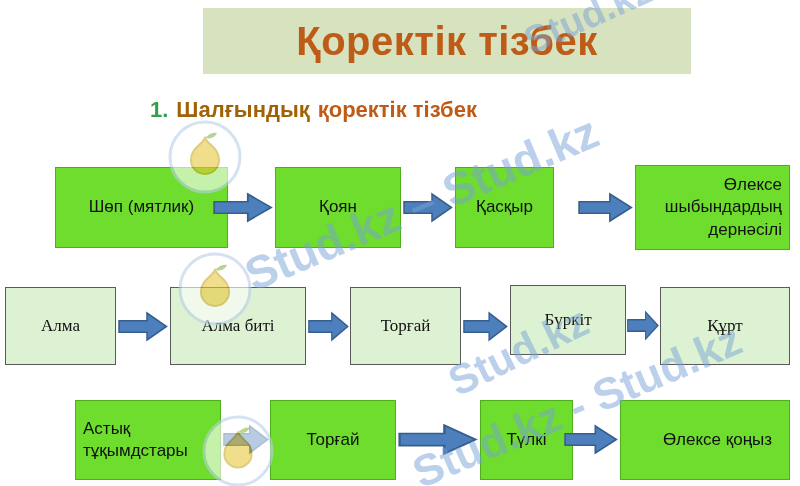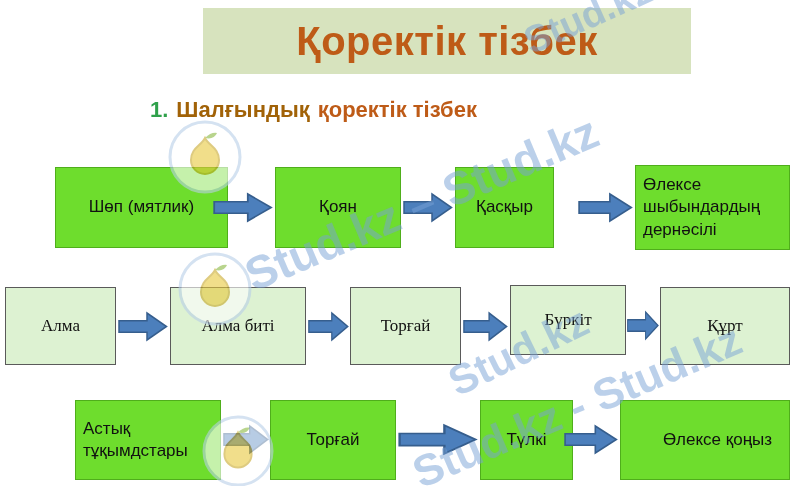--- a/index.html
+++ b/index.html
@@ -15,21 +15,21 @@
   }
   .title-text{font-size:40px;font-weight:bold;color:#BE5B17;letter-spacing:0.5px;}
   
   .subtitle{position:absolute;left:150px;top:97px;font-size:22px;font-weight:bold;z-index:3;white-space:nowrap;}
   .sub-num{color:#2FA14B;margin-right:8px;}
   .sub-green{color:#a16207;margin-right:8px;}
   .sub-brown{color:#BE5B17;}
   
   .box{
     position:absolute;display:flex;align-items:center;justify-content:center;
-    text-align:left;font-size:17px;line-height:1.3;color:#111;
+    text-align:right;font-size:17px;line-height:1.3;color:#111;
     padding:3px 7px;box-sizing:border-box;z-index:2;
   }
   .bright{background:#6EDD2D;border:1px solid #4fae1b;}
   .pale{background:#DDF2D2;border:1px solid #5a5a5a;font-family:Liberation Serif, serif;}
   .left-align{justify-content:flex-start;text-align:left;}
   
   .arrow{position:absolute;z-index:2;}
   .arrow svg{display:block;width:100%;height:100%;}
   
   .wm{

